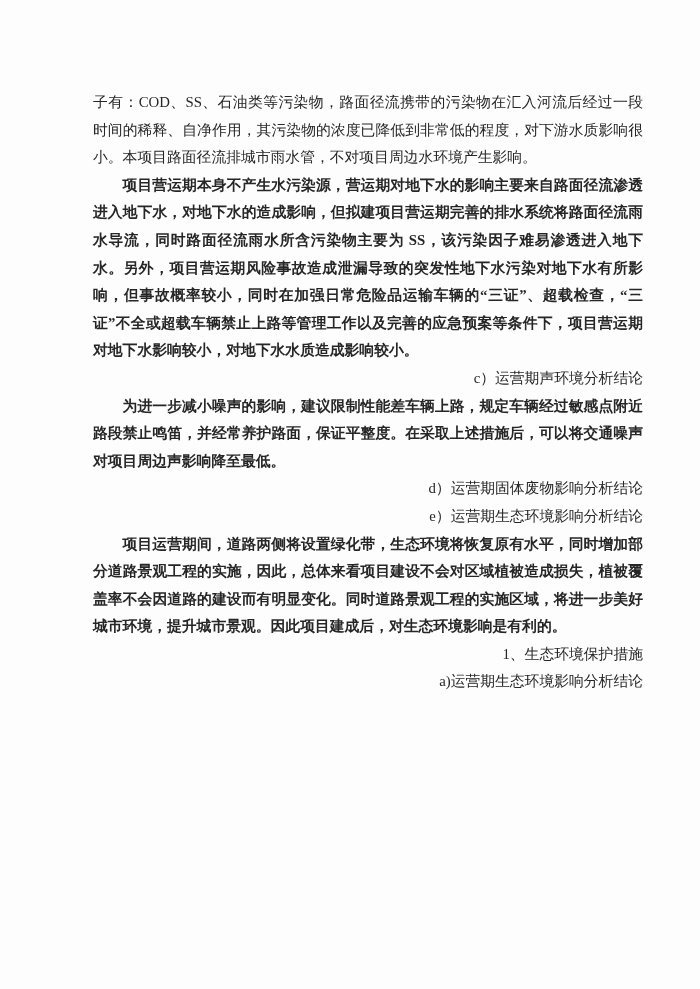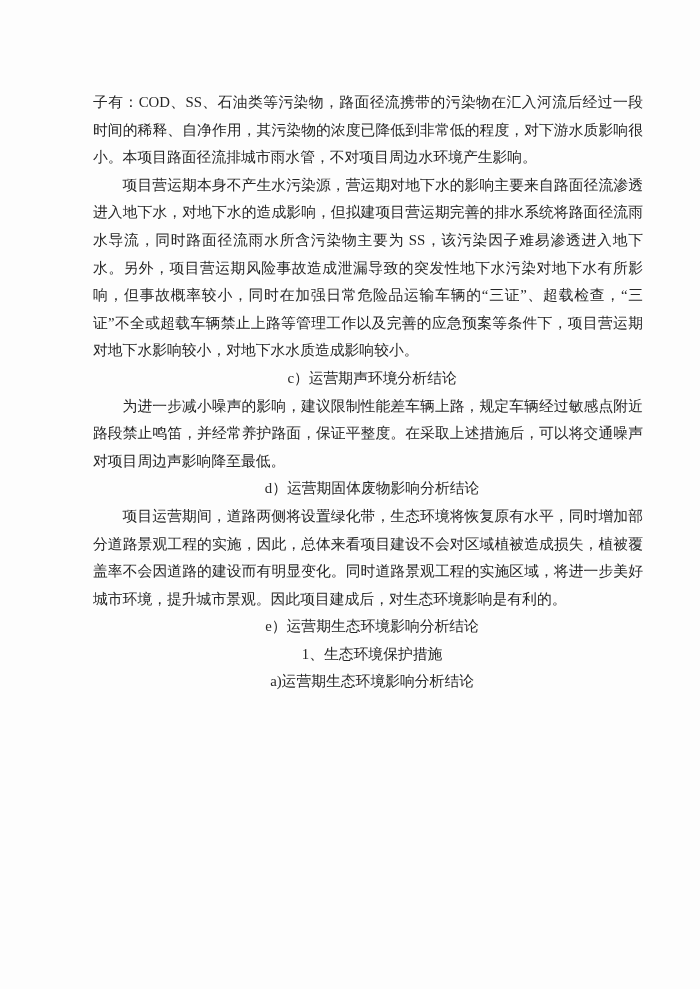--- a/index.html
+++ b/index.html
@@ -19,39 +19,39 @@
     font-size: 14.8px;
     line-height: 27.6px;
     color: #262626;
   }
   .doc-block {
     margin: 0;
     text-align: justify;
     text-justify: inter-ideograph;
   }
   .para-cont { text-indent: 0; }
-  .para      { text-indent: 2em; }
-  .head      { text-indent: 0.55em; text-align: center; }
+  .para      { text-indent: 2em; font-weight: bold; }
+  .head      { text-indent: 0.55em; text-align: right; }
 </style>
 </head>
 <body>
 
 <div class="page">
   <p class="doc-block para-cont">子有：COD、SS、石油类等污染物，路面径流携带的污染物在汇入河流后经过一段时间的稀释、自净作用，其污染物的浓度已降低到非常低的程度，对下游水质影响很小。本项目路面径流排城市雨水管，不对项目周边水环境产生影响。</p>
 
   <p class="doc-block para">项目营运期本身不产生水污染源，营运期对地下水的影响主要来自路面径流渗透进入地下水，对地下水的造成影响，但拟建项目营运期完善的排水系统将路面径流雨水导流，同时路面径流雨水所含污染物主要为 SS，该污染因子难易渗透进入地下水。另外，项目营运期风险事故造成泄漏导致的突发性地下水污染对地下水有所影响，但事故概率较小，同时在加强日常危险品运输车辆的“三证”、超载检查，“三证”不全或超载车辆禁止上路等管理工作以及完善的应急预案等条件下，项目营运期对地下水影响较小，对地下水水质造成影响较小。</p>
 
   <p class="doc-block head">c）运营期声环境分析结论</p>
 
   <p class="doc-block para">为进一步减小噪声的影响，建议限制性能差车辆上路，规定车辆经过敏感点附近路段禁止鸣笛，并经常养护路面，保证平整度。在采取上述措施后，可以将交通噪声对项目周边声影响降至最低。</p>
 
   <p class="doc-block head">d）运营期固体废物影响分析结论</p>
 
 
+  <p class="doc-block head">e）运营期生态环境影响分析结论</p>
+
   <p class="doc-block para">项目运营期间，道路两侧将设置绿化带，生态环境将恢复原有水平，同时增加部分道路景观工程的实施，因此，总体来看项目建设不会对区域植被造成损失，植被覆盖率不会因道路的建设而有明显变化。同时道路景观工程的实施区域，将进一步美好城市环境，提升城市景观。因此项目建成后，对生态环境影响是有利的。</p>
-
-  <p class="doc-block head">e）运营期生态环境影响分析结论</p>
 
 
   <p class="doc-block head">1、生态环境保护措施</p>
 
   <p class="doc-block head">a)运营期生态环境影响分析结论</p>
 </div>
 
 </body></html>

